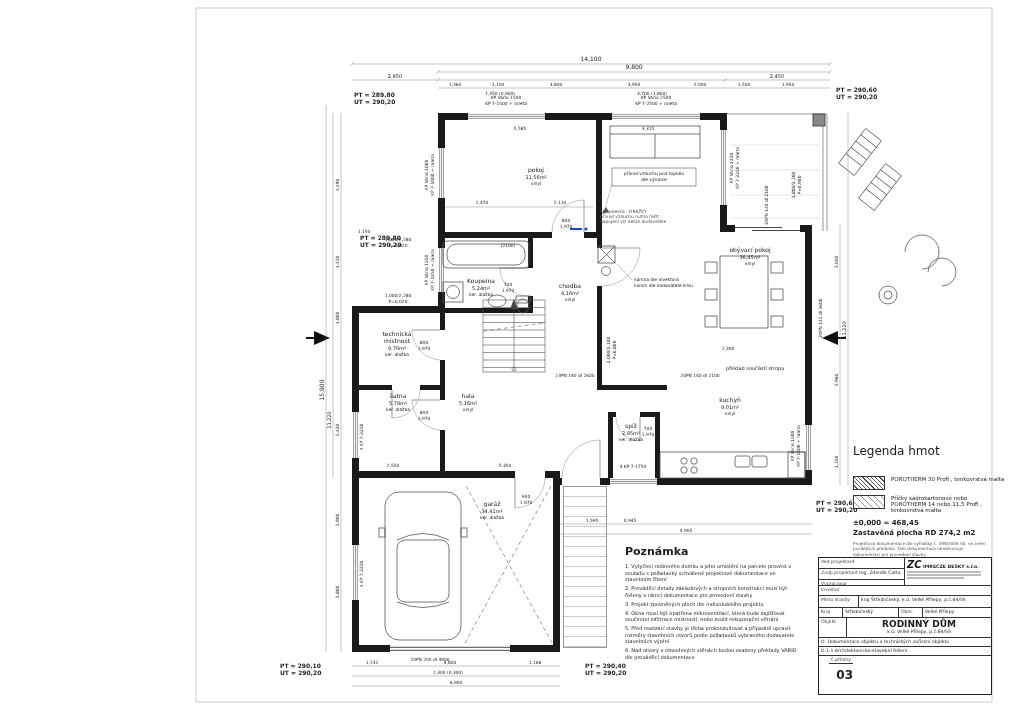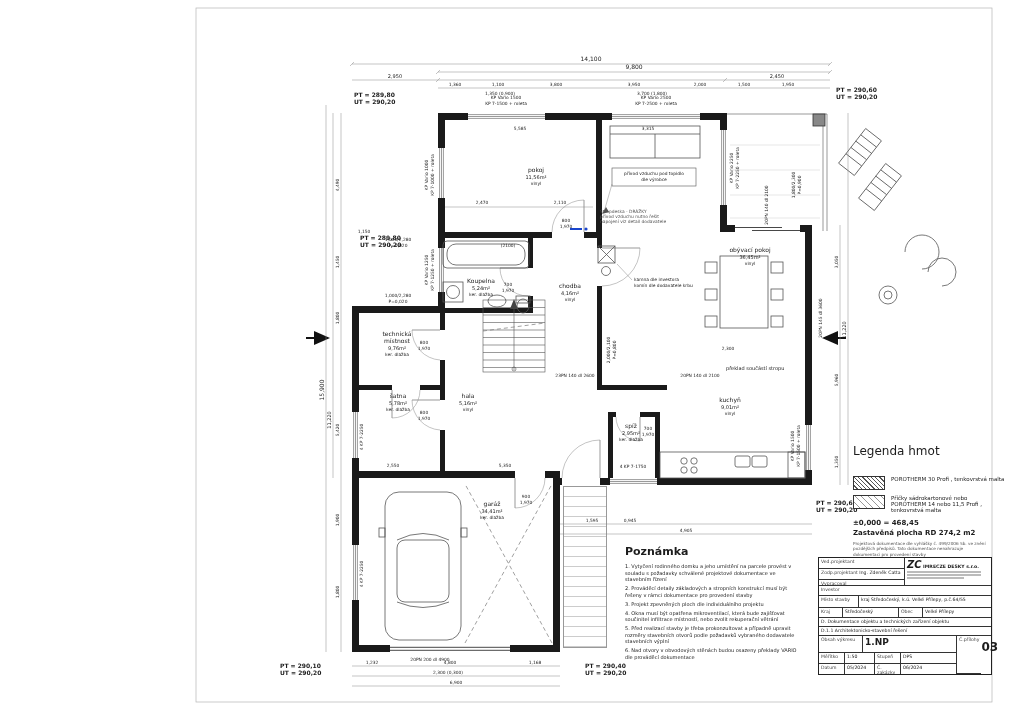--- a/index.html
+++ b/index.html
@@ -497,45 +497,34 @@
     <div class="row" style="height:12px;">
       <div class="cell lab" style="width:40px;">Místo stavby</div>
       <div class="cell" style="flex:1;">kraj Středočeský, k.ú. Velké Přílepy, p.č.64/55</div>
     </div>
     <div class="row" style="height:10px;">
       <div class="cell lab" style="width:24px;">Kraj</div>
       <div class="cell" style="width:56px;">Středočeský</div>
       <div class="cell lab" style="width:24px;">Obec</div>
       <div class="cell" style="flex:1;">Velké Přílepy</div>
     </div>
+    <div class="row" style="height:20px;">
+      <div class="cell lab" style="width:28px;">Objekt</div>
+      <div class="cell" style="flex:1;text-align:center;">
+        <div class="big">RODINNÝ DŮM</div>
+        <div>k.ú. Velké Přílepy, p.č.64/55</div>
+      </div>
+    </div>
     <div class="row" style="height:9px;">
         <div class="cell" style="flex:1;">D. Dokumentace objektu a technických zařízení objektu</div>
       </div>
     <div class="row" style="height:9px;">
         <div class="cell" style="flex:1;">D.1.1 Architektonicko-stavební řešení</div>
       </div>
     <div class="row nob" style="height:38px;border-bottom:none;">
-      <div style="flex:1;display:flex;flex-direction:column;border-right:1px solid #333;">
-        <div style="display:flex;border-bottom:1px solid #333;height:17px;">
-          <div class="cell lab" style="width:44px;">Obsah výkresu</div>
-          <div class="cell big" style="flex:1;border-right:none;">1.NP</div>
-        </div>
-        <div style="display:flex;border-bottom:1px solid #333;height:10px;">
-          <div class="cell lab" style="width:26px;">Měřítko</div>
-          <div class="cell" style="width:30px;">1:50</div>
-          <div class="cell lab" style="width:26px;">Stupeň</div>
-          <div class="cell" style="flex:1;border-right:none;">DPS</div>
-        </div>
-        <div style="display:flex;height:10px;">
-          <div class="cell lab" style="width:26px;">Datum</div>
-          <div class="cell" style="width:30px;">05/2024</div>
-          <div class="cell lab" style="width:26px;">Č. zakázky</div>
-          <div class="cell" style="flex:1;border-right:none;">06/2024</div>
-        </div>
-      </div>
-      <div style="width:34px;display:flex;flex-direction:row;">
+      <div style="width:34px;display:flex;flex-direction:column;align-items:flex-end;">
         <div class="lab" style="padding:1px 2px;border-bottom:1px solid #333;">Č.přílohy</div>
         <div class="huge" style="flex:1;padding-top:4px;">03</div>
       </div>
     </div>
   </div>
 
 </div>
 
 </body></html>

